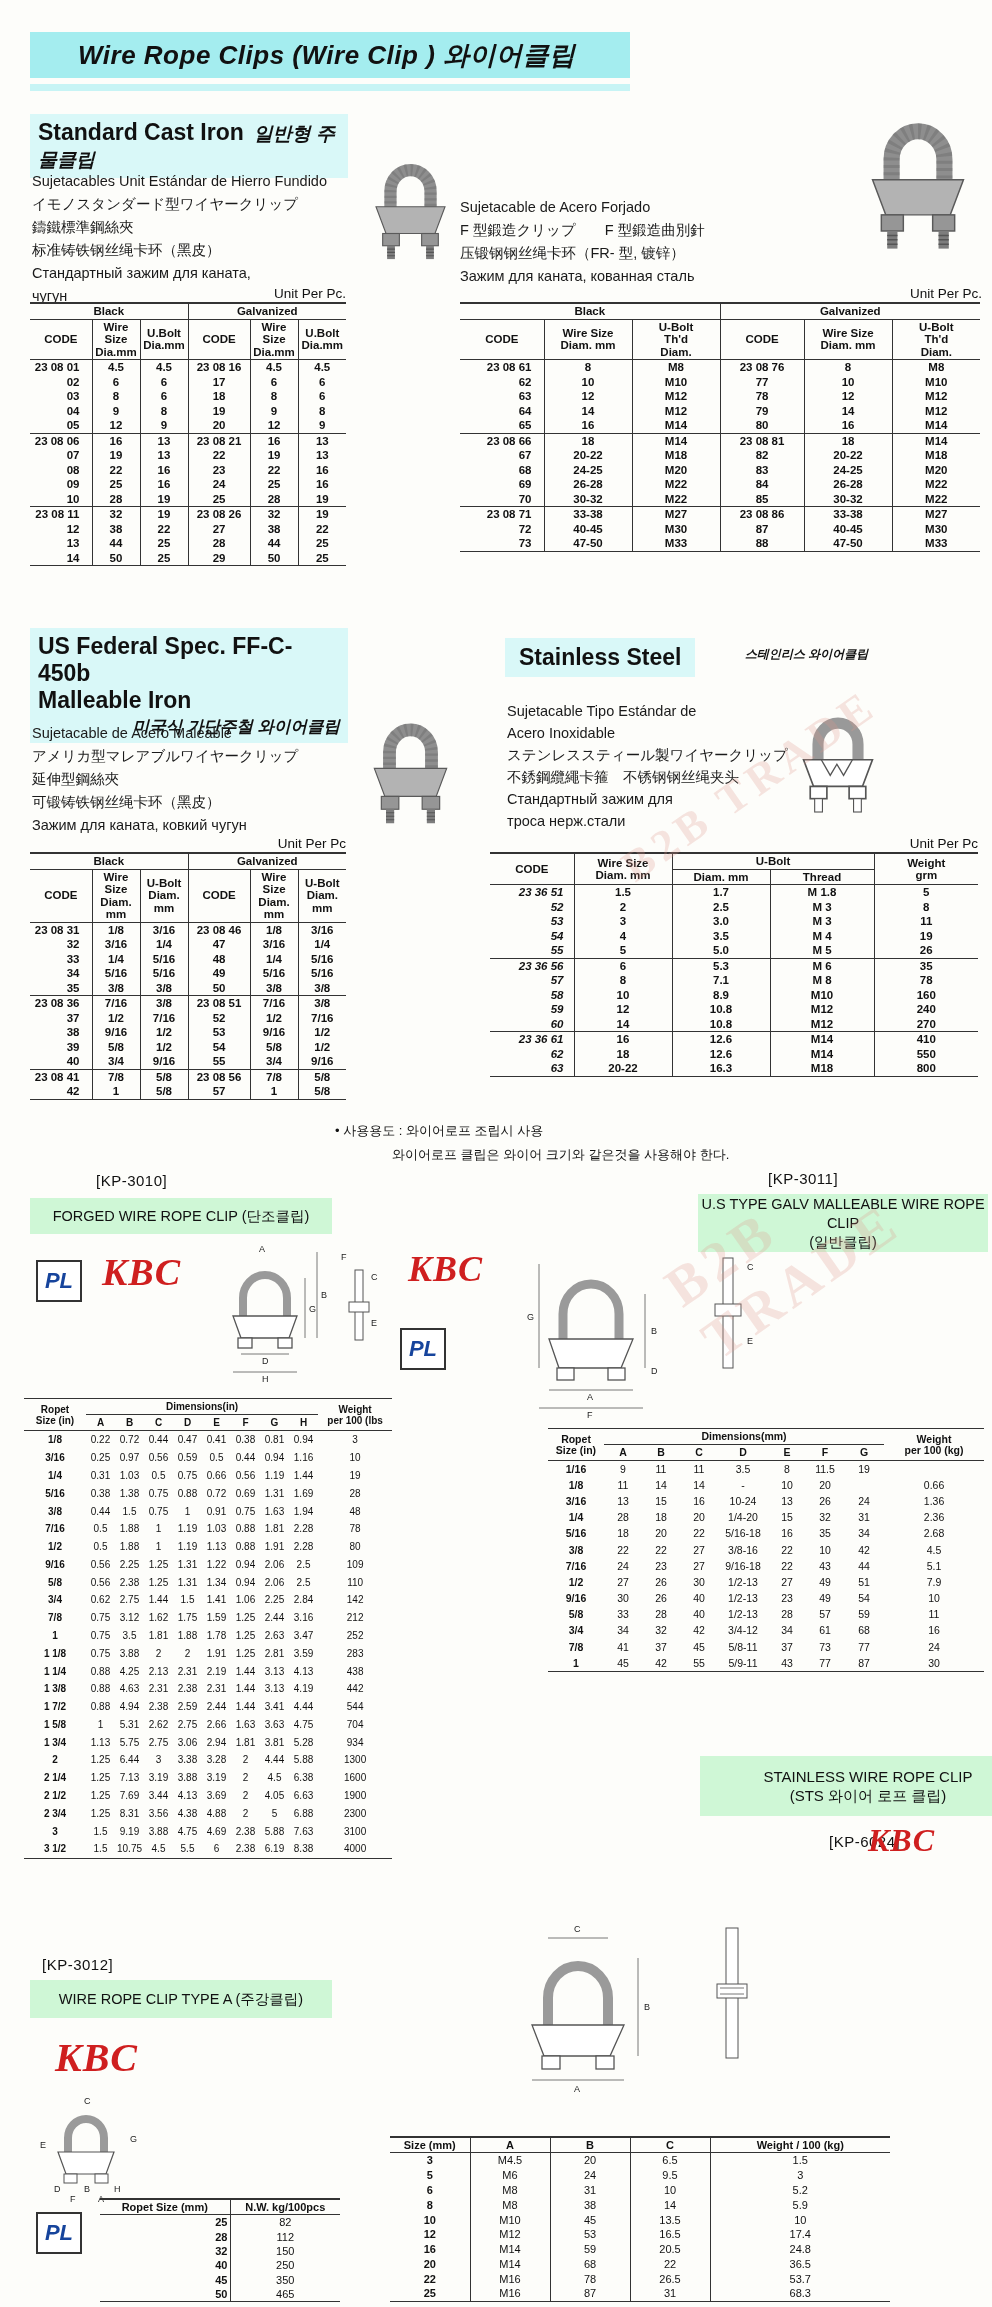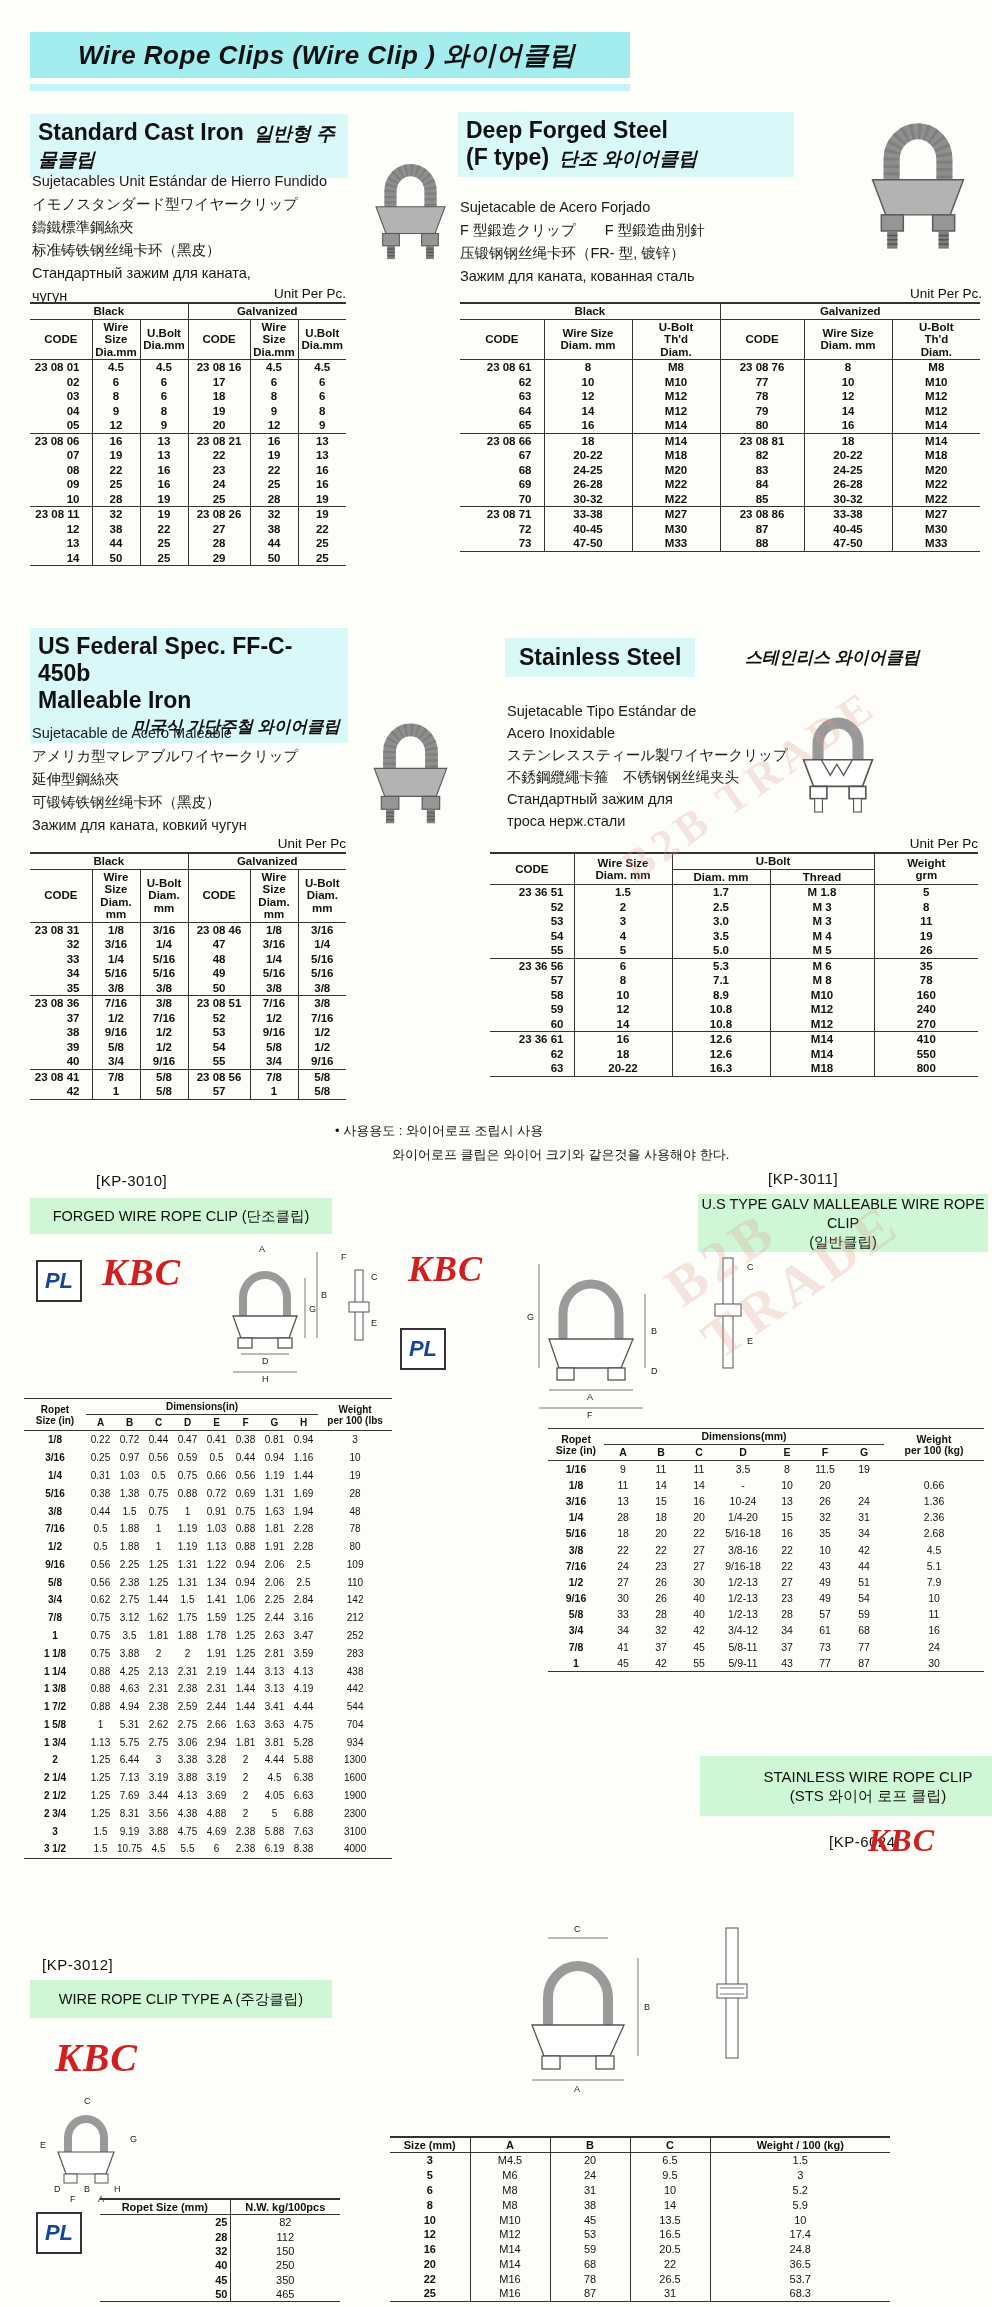--- a/index.html
+++ b/index.html
@@ -18,21 +18,21 @@
   .sec-head{background:#d9f8f8;padding:5px 8px;box-sizing:border-box;}
   .sec-head .en{font-weight:bold;font-size:23px;}
   .sec-head .en2{font-weight:bold;font-size:21px;display:block;}
   .sec-head .ko{font-weight:bold;font-style:italic;font-size:19px;margin-left:10px;}
   .sec-head .ko-sm{font-weight:bold;font-style:italic;font-size:16.5px;}
   .pos-std-head{left:30px;top:114px;width:318px;}
   .pos-forged-head{left:458px;top:112px;width:336px;}
   .pos-usfed-head{left:30px;top:628px;width:318px;}
   .pos-usfed-head .ko-line{display:block;text-align:right;margin-top:2px;}
   .pos-sts-head{left:505px;top:638px;padding:6px 14px;}
-  .sts-ko{left:745px;top:646px;font-weight:bold;font-style:italic;font-size:17px;}
+  .sts-ko{left:745px;top:646px;font-weight:bold;font-style:italic;font-size:12px;}
   
   .desc{font-size:14.5px;line-height:23px;color:#1a1a1a;}
   .pos-std-desc{left:32px;top:170px;width:330px;}
   .pos-forged-desc{left:460px;top:196px;width:400px;}
   .pos-usfed-desc{left:32px;top:722px;width:330px;}
   .pos-sts-desc{left:507px;top:700px;width:290px;line-height:22px;}
   .unit{font-size:13.5px;text-align:right;}
   .pos-std-unit{left:200px;top:286px;width:146px;}
   .pos-forged-unit{left:836px;top:286px;width:146px;}
   .pos-usfed-unit{left:200px;top:836px;width:146px;}
@@ -43,21 +43,21 @@
        border-top:2px solid #333;border-bottom:1.6px solid #333;}
   .cat th,.cat td{padding:1px 2px;border-left:1.1px solid #333;text-align:center;vertical-align:middle;}
   .cat th{white-space:pre-line;font-weight:bold;border-bottom:1.1px solid #333;}
   .cat th.noleft,.cat td:first-child{border-left:none;}
   .cat td.code,.cat td:first-child{text-align:right;padding-right:12px;}
   .cat tr.grp td{border-top:1.3px solid #333;}
   .pos-std-table{left:30px;top:302px;width:316px;}
   .pos-forged-table{left:460px;top:302px;width:520px;}
   .pos-usfed-table{left:30px;top:852px;width:316px;}
   .pos-sts-table{left:490px;top:852px;width:488px;}
-  .pos-sts-table td:first-child{padding-right:10px;}
+  .pos-sts-table td:first-child{padding-right:10px;font-style:italic;}
   
   .open{border-top:1.5px solid #333;border-bottom:1.5px solid #333;font-size:10px;line-height:11px;font-weight:normal;}
   .open th{white-space:pre-line;font-weight:bold;padding:2px 1px;text-align:center;}
   .open th.dims{border-bottom:1px solid #333;}
   .open tbody tr:first-child td{border-top:1.1px solid #333;}
   .open td{padding:3.4px 1px;text-align:center;}
   .open td:first-child{font-weight:bold;}
   .pos-3010-table{left:24px;top:1398px;width:368px;}
   .pos-3011-table{left:548px;top:1428px;width:436px;font-size:10.5px;}
   .pos-3011-table td{padding:2.6px 1px;}
@@ -269,24 +269,20 @@
           <td>14</td>
           <td>50</td>
           <td>25</td>
           <td>29</td>
           <td>50</td>
           <td>25</td>
         </tr>
       </tbody>
   </table>
 
-  <div class="abs sec-head pos-forged-head">
-    <span class="en">Deep Forged Steel</span>
-    <span class="en2"><span class="en">(F type)</span><span class="ko">단조 와이어클립</span></span>
-  </div>
   <div class="abs desc pos-forged-desc">
     <div>Sujetacable de Acero Forjado</div>
     <div>F 型鍛造クリップ　　F 型鍛造曲別針</div>
     <div>压锻钢钢丝绳卡环（FR- 型, 镀锌）</div>
     <div>Зажим для каната, кованная сталь</div>
   </div>
   <svg class="abs" style="left:852px;top:86px;" width="132" height="180" viewBox="0 0 90 115">
     <path d="M27 62 V46 A18 19 0 0 1 63 46 V62" fill="none" stroke="#8e8e8e" stroke-width="11"></path>
     <path d="M27 62 V46 A18 19 0 0 1 63 46 V62" fill="none" stroke="#5c5c5c" stroke-width="11" stroke-dasharray="2 3" opacity=".3"></path>
     <polygon points="14,60 76,60 67,84 23,84" fill="#b3b3b3" stroke="#5a5a5a"></polygon>

